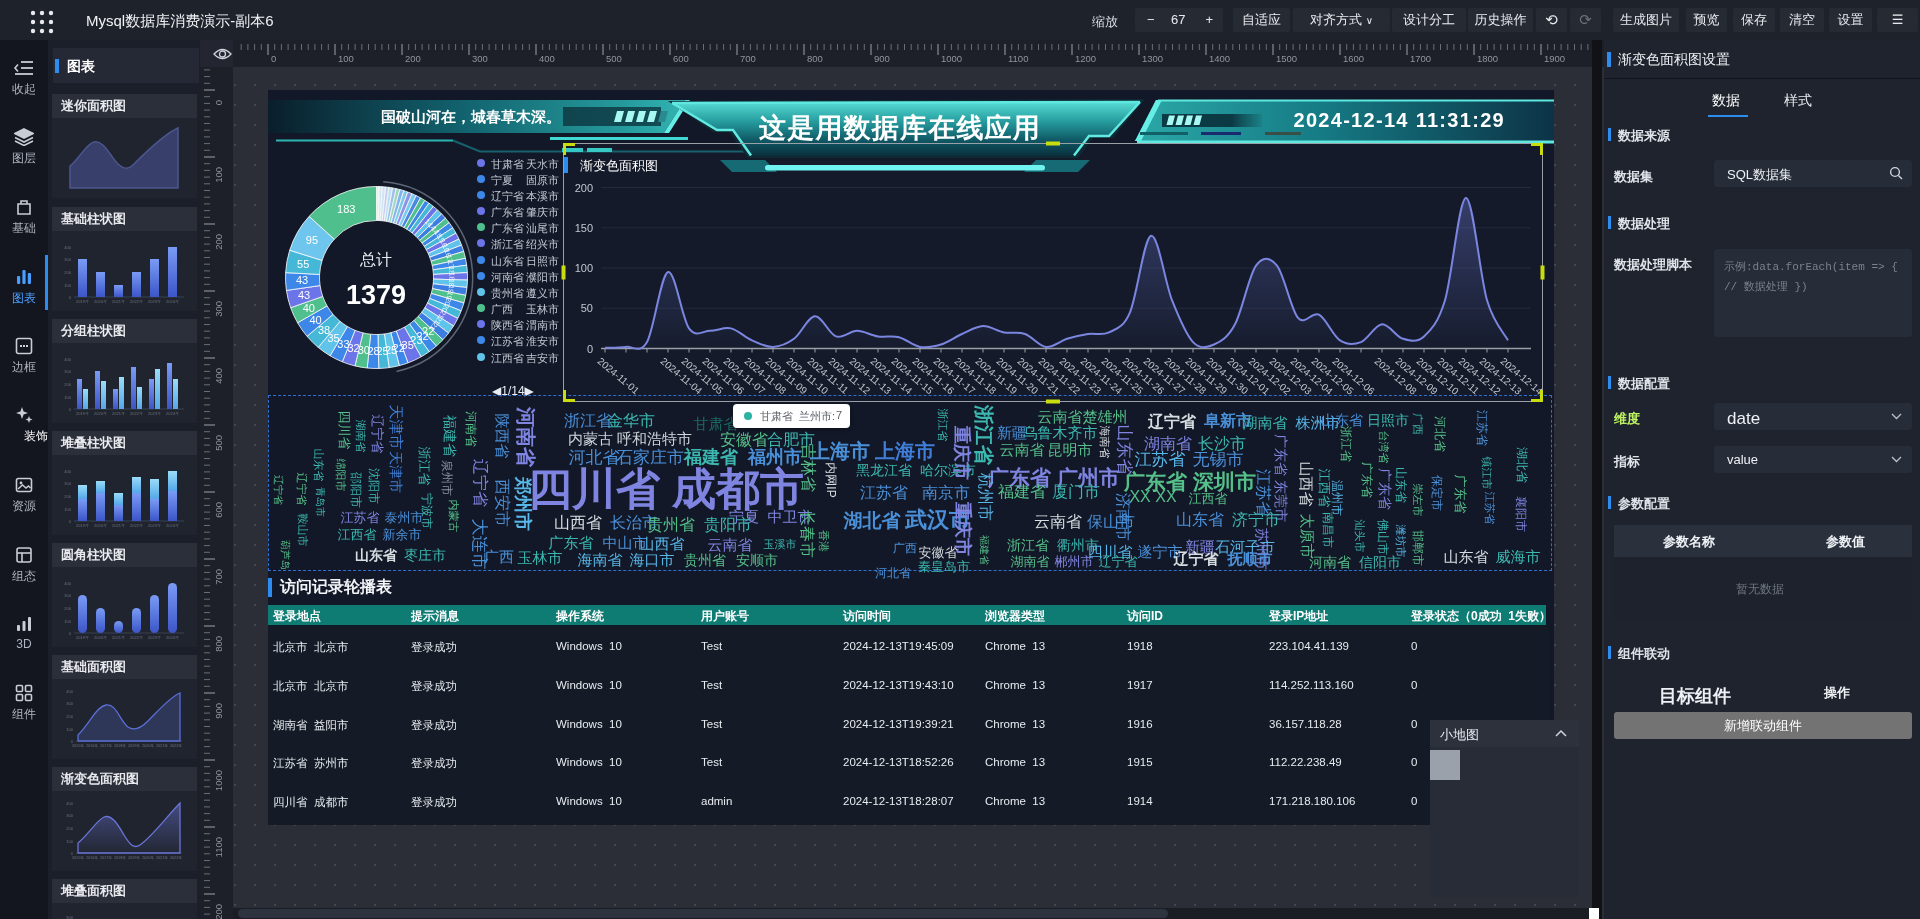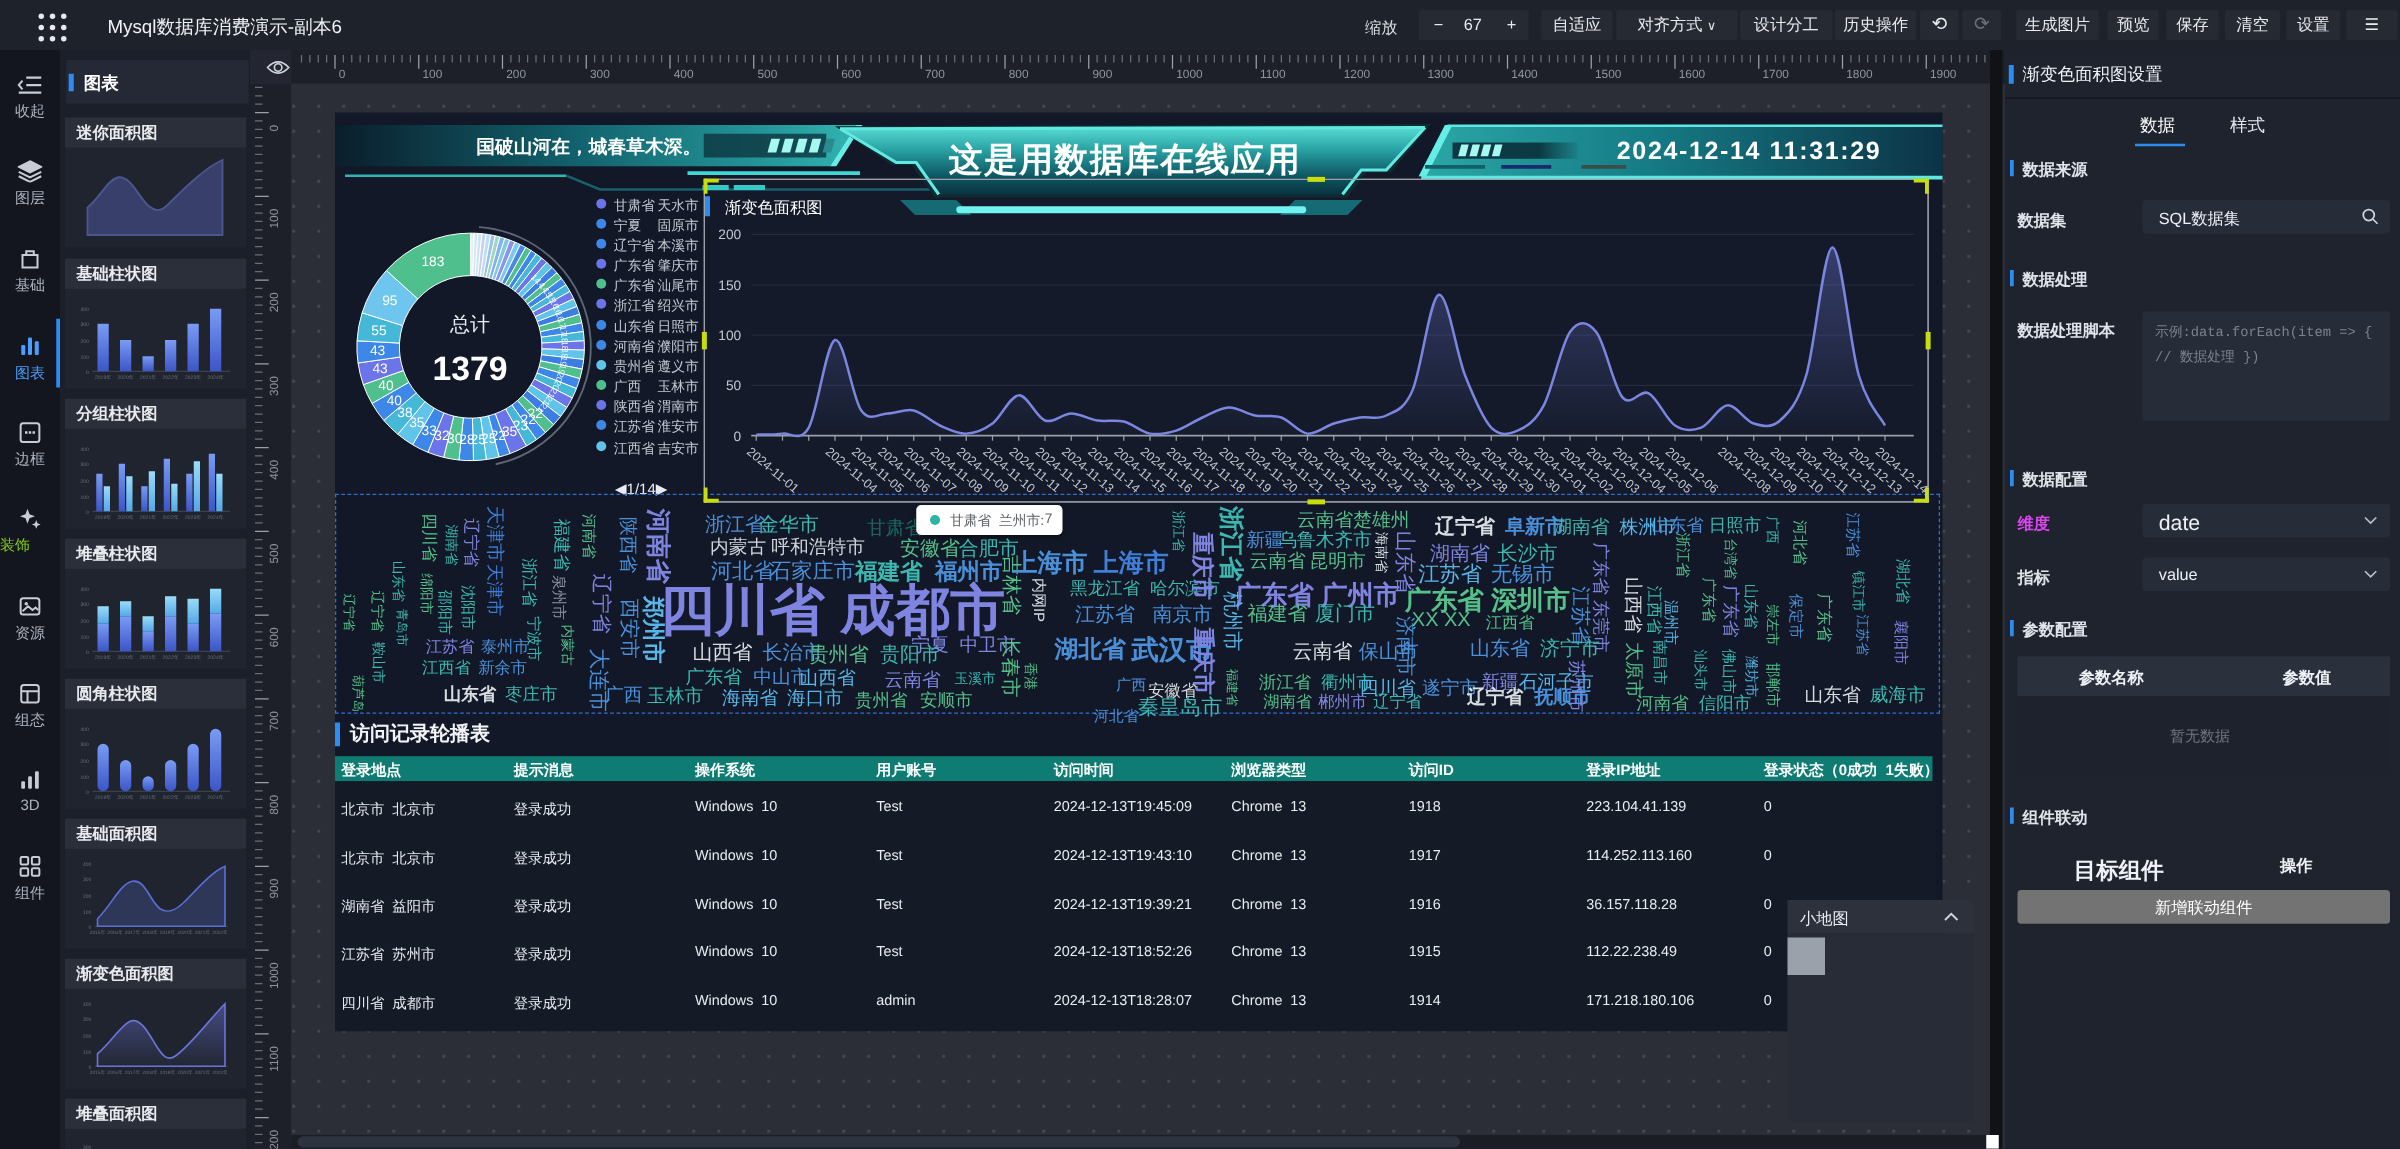--- a/index.html
+++ b/index.html
@@ -94,21 +94,21 @@
         <rect x="8" y="8" width="2" height="2" fill="#c8ccd4"></rect>
         <rect x="11" y="8" width="2" height="2" fill="#c8ccd4"></rect>
       </svg></div>
     <div class="abs" style="left:0;top:319px;width:48px;text-align:center;color:#aeb4bf;font-size:12px;">边框</div>
     <div class="abs" style="left:0;top:366px;width:48px;text-align:center;"><svg width="18" height="18" viewBox="0 0 18 18">
         <g fill="#c8ccd4">
           <path d="M7 1 L8.6 5.4 L13 7 L8.6 8.6 L7 13 L5.4 8.6 L1 7 L5.4 5.4 Z"></path>
           <path d="M14 10 L15 12.5 L17.5 13.5 L15 14.5 L14 17 L13 14.5 L10.5 13.5 L13 12.5 Z"></path>
         </g>
       </svg></div>
-    <div class="abs" style="left:0;top:388px;width:48px;text-align:left;color:#84cc16;font-size:12px;">装饰</div>
+    <div class="abs" style="left:0;top:388px;width:48px;text-align:right;color:#ffffff;font-size:12px;">装饰</div>
     <div class="abs" style="left:0;top:436px;width:48px;text-align:center;"><svg width="18" height="18" viewBox="0 0 18 18">
         <rect x="1.5" y="2.5" width="15" height="13" rx="2" fill="none" stroke="#c8ccd4" stroke-width="1.6"></rect>
         <circle cx="6" cy="7" r="1.4" fill="#c8ccd4"></circle>
         <path d="M3 13 L7.5 9 L11 12 L13.5 10 L15.5 12" fill="none" stroke="#c8ccd4" stroke-width="1.5"></path>
       </svg></div>
     <div class="abs" style="left:0;top:458px;width:48px;text-align:center;color:#aeb4bf;font-size:12px;">资源</div>
     <div class="abs" style="left:0;top:506px;width:48px;text-align:center;"><svg width="18" height="18" viewBox="0 0 18 18">
         <g fill="none" stroke="#c8ccd4" stroke-width="1.6">
           <rect x="2" y="2" width="14" height="14" rx="2"></rect>
           <path d="M2 7 H16"></path>
@@ -1209,21 +1209,21 @@
       <div class="abs wcv" style="left:1132px;top:451px;font-size:11px;color:#58b7e8;font-weight:normal;">潍坊市</div>
       <div class="abs wcv" style="left:1150px;top:458px;font-size:12px;color:#55c08a;font-weight:normal;">邯郸市</div>
       <div class="abs wch" style="left:762px;top:471px;font-size:13px;color:#55c08a;font-weight:normal;">湖南省</div>
       <div class="abs wch" style="left:806px;top:471px;font-size:13px;color:#7f84e0;font-weight:normal;">郴州市</div>
       <div class="abs wch" style="left:850px;top:471px;font-size:13px;color:#3cb8b0;font-weight:normal;">辽宁省</div>
       <div class="abs wch" style="left:1062px;top:472px;font-size:14px;color:#55c08a;font-weight:normal;">河南省</div>
       <div class="abs wch" style="left:1112px;top:472px;font-size:14px;color:#3cb8b0;font-weight:normal;">信阳市</div>
       <div class="abs wch" style="left:1198px;top:466px;font-size:15px;color:#d8dde2;font-weight:normal;">山东省</div>
       <div class="abs wch" style="left:1250px;top:466px;font-size:15px;color:#3cb8b0;font-weight:normal;">威海市</div>
       <div class="abs wch" style="left:670px;top:462px;font-size:13px;color:#d8dde2;font-weight:normal;">安徽省</div>
-      <div class="abs wch" style="left:676px;top:476px;font-size:17px;color:#3cb8b0;font-weight:normal;">秦皇岛市</div>
+      <div class="abs wch" style="left:676px;top:476px;font-size:13px;color:#3cb8b0;font-weight:normal;">秦皇岛市</div>
       <div class="abs wch" style="left:637px;top:458px;font-size:12px;color:#4a90d9;font-weight:normal;">广西</div>
       <div class="abs wch" style="left:625px;top:483px;font-size:12px;color:#4a90d9;font-weight:normal;">河北省</div>
       <div class="abs" style="left:465px;top:314px;width:117px;height:24px;background:#ffffff;border-radius:4px;box-shadow:0 1px 4px rgba(0,0,0,.4);z-index:5;">
         <div class="abs" style="left:11px;top:8px;width:8px;height:8px;border-radius:4px;background:#2bb3a3;"></div>
         <div class="abs" style="left:27px;top:5px;color:#5a5f66;font-size:11px;">甘肃省&nbsp;&nbsp;兰州市:</div>
         <div class="abs" style="right:8px;top:5px;color:#5a5f66;font-size:11px;">7</div>
       </div>
       <div class="abs" style="left:0;top:488px;width:4px;height:19px;background:#2d8cf0;"></div>
       <div class="abs" style="left:12px;top:487px;color:#f2f4f7;font-size:16px;font-weight:bold;">访问记录轮播表</div>
       <div class="abs" style="left:0;top:515px;width:1278px;height:20px;background:#0f7c74;"></div>
@@ -1314,21 +1314,21 @@
      <span class="abs" style="left:13px;top:6px;color:#eef1f5;font-size:13px;">SQL数据集</span>
      <svg class="abs" style="right:9px;top:6px" width="14" height="14" viewBox="0 0 14 14">
         <circle cx="6" cy="6" r="4.4" fill="none" stroke="#cfd4dc" stroke-width="1.4"></circle>
         <line x1="9.4" y1="9.4" x2="13" y2="13" stroke="#cfd4dc" stroke-width="1.4"></line>
       </svg>
   </div>
   <div class="sechead" style="left:14px;top:175px;">数据处理</div>
   <div class="abs" style="left:10px;top:216px;color:#dfe3ea;font-size:13px;font-weight:bold;">数据处理脚本</div>
   <div class="abs" style="left:110px;top:209px;width:198px;height:88px;background:#262c38;border-radius:3px;color:#7c828d;font-size:11px;font-family:'Liberation Mono',monospace;padding:8px 6px 8px 10px;line-height:20px;white-space:nowrap;overflow:hidden;">示例:data.forEach(item =&gt; {<br>// 数据处理 })</div>
   <div class="sechead" style="left:14px;top:335px;">数据配置</div>
-  <div class="abs" style="left:10px;top:370px;color:#d946ef;font-size:13px;font-weight:bold;">维度</div>
+  <div class="abs" style="left:10px;top:370px;color:#bef264;font-size:13px;font-weight:bold;">维度</div>
   <div class="abs" style="left:110px;top:363px;width:198px;height:27px;background:#262c38;border-radius:3px;">
      <span class="abs" style="left:13px;top:6px;color:#eef1f5;font-size:17px;">date</span>
      <svg class="abs" style="right:10px;top:10px" width="11" height="7" viewBox="0 0 11 7">
         <path d="M1 1 L5.5 5.5 L10 1" fill="none" stroke="#b9bec7" stroke-width="1.4"></path>
       </svg>
   </div>
   <div class="abs" style="left:10px;top:413px;color:#dfe3ea;font-size:13px;font-weight:bold;">指标</div>
   <div class="abs" style="left:110px;top:406px;width:198px;height:27px;background:#262c38;border-radius:3px;">
      <span class="abs" style="left:13px;top:6px;color:#eef1f5;font-size:13px;">value</span>
      <svg class="abs" style="right:10px;top:10px" width="11" height="7" viewBox="0 0 11 7">

